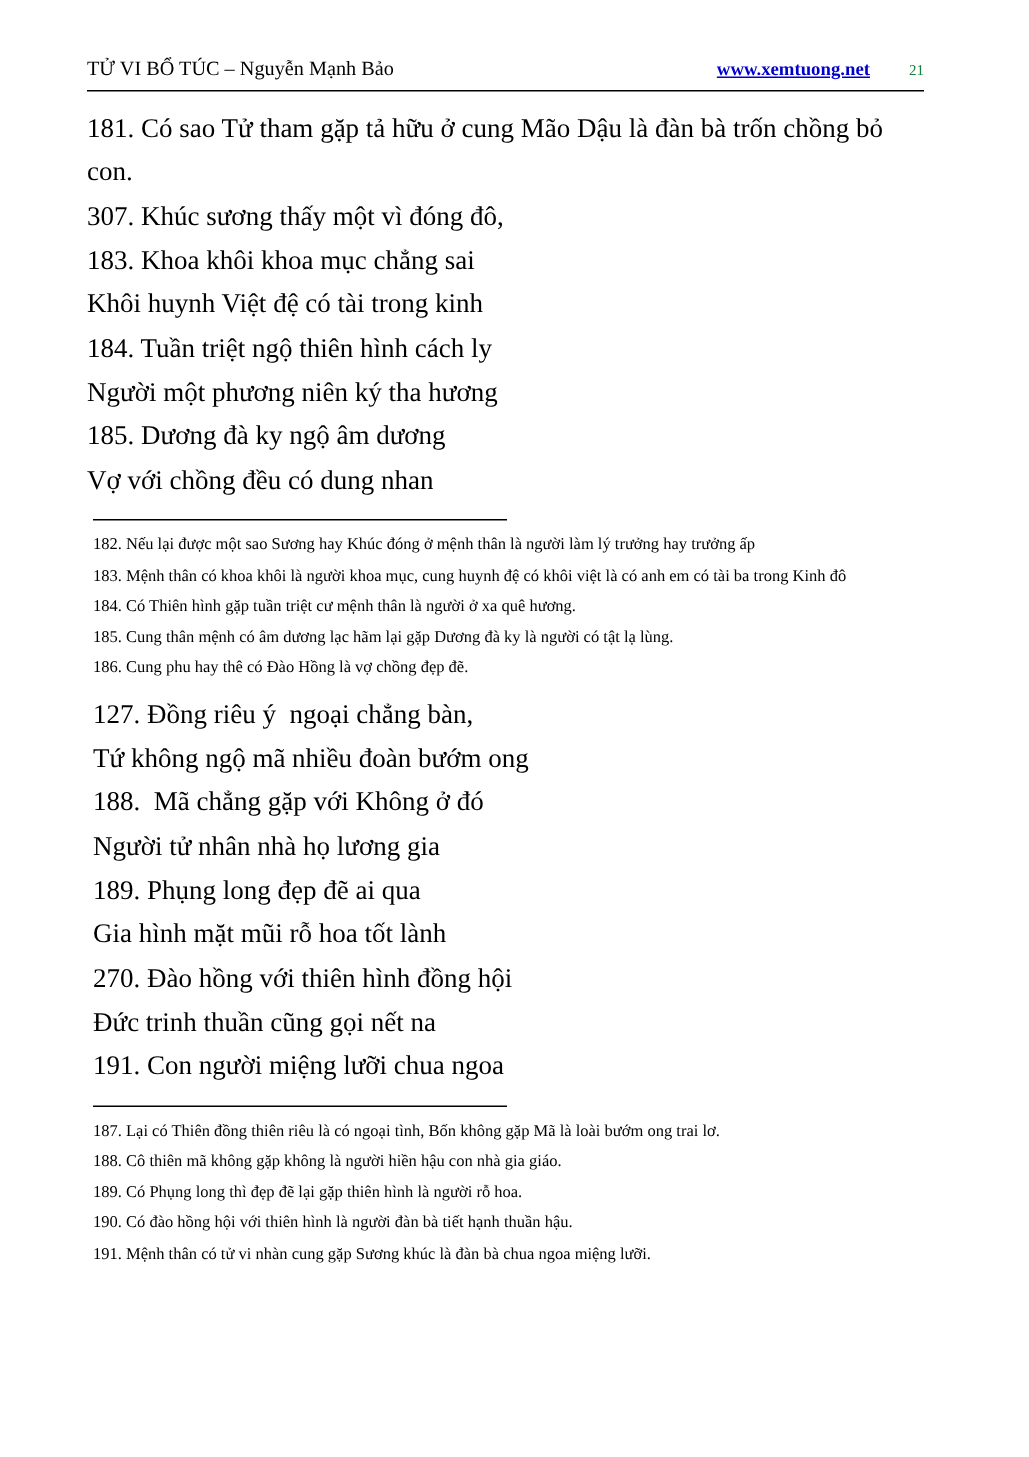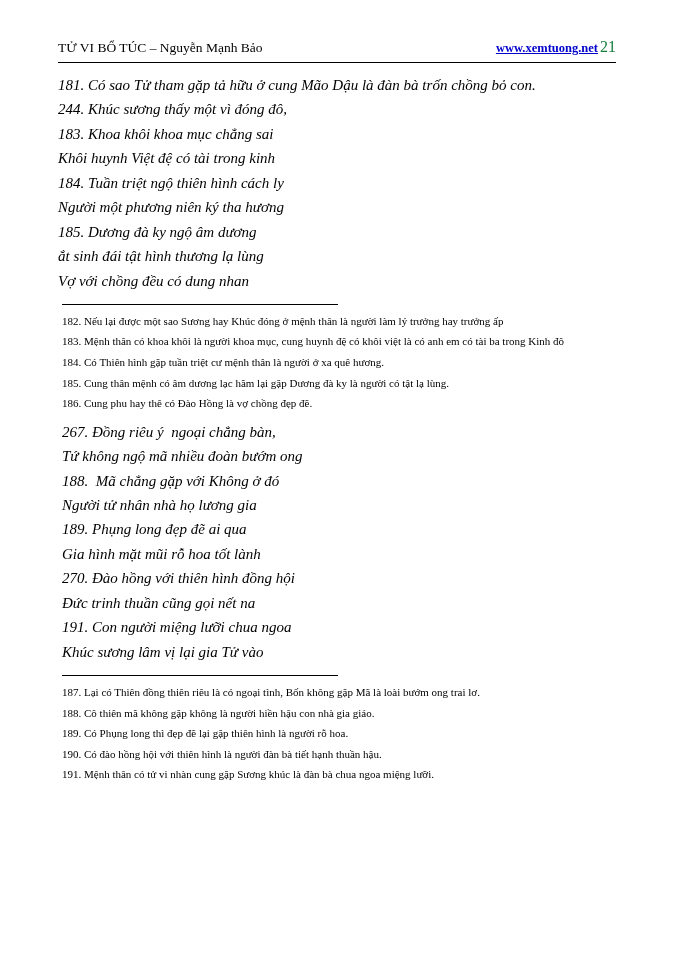--- a/index.html
+++ b/index.html
@@ -31,43 +31,42 @@
   }
   .header-left {
     font-family: "Liberation Serif", serif;
     font-size: 13.5px;
     color: #000;
     white-space: nowrap;
   }
   .header-right {
     display: flex;
     align-items: baseline;
-    gap: 2px;
+    gap: 26px;
   }
   .site-link {
     color: #0000cc;
     font-family: "Liberation Serif", serif;
     font-weight: bold;
     font-size: 12.5px;
     text-decoration: underline;
     white-space: nowrap;
   }
   .page-number {
-    font-size: 16px;
+    font-size: 10px;
     color: #15803d;
   }
   .header-rule {
     border: 0;
     border-top: 1px solid #000;
     margin: 2px 0 10px 0;
   }
   .verse-block {
-    font-size: 15px;
+    font-size: 18px;
     line-height: 1.63;
-    font-style: italic;
   }
   .verse-line {
     white-space: pre-wrap;
   }
   .short-rule {
     border: 0;
     border-top: 1px solid #000;
     width: 276px;
     margin: 11px 0 8px 4px;
   }
@@ -91,53 +90,51 @@
     <div class="header-left">TỬ VI BỔ TÚC – Nguyễn Mạnh Bảo</div>
     <div class="header-right">
       <a class="site-link" href="#" style="color: rgb(0, 0, 204);">www.xemtuong.net</a>
       <span class="page-number">21</span>
     </div>
   </div>
   <hr class="header-rule">
 
   <div class="verse-block">
     <div class="verse-line">181. Có sao Tử tham gặp tả hữu ở cung Mão Dậu là đàn bà trốn chồng bỏ con.</div>
-    <div class="verse-line">244. Khúc sương thấy một vì đóng đô,</div>
+    <div class="verse-line">307. Khúc sương thấy một vì đóng đô,</div>
     <div class="verse-line">183. Khoa khôi khoa mục chẳng sai</div>
     <div class="verse-line">Khôi huynh Việt đệ có tài trong kinh</div>
     <div class="verse-line">184. Tuần triệt ngộ thiên hình cách ly</div>
     <div class="verse-line">Người một phương niên ký tha hương</div>
     <div class="verse-line">185. Dương đà ky ngộ âm dương</div>
-    <div class="verse-line">ắt sinh đái tật hình thương lạ lùng</div>
     <div class="verse-line">Vợ với chồng đều có dung nhan</div>
   </div>
 
   <hr class="short-rule">
 
   <div class="commentary indent">
     <p>182. Nếu lại được một sao Sương hay Khúc đóng ở mệnh thân là người làm lý trưởng hay trưởng ấp</p>
     <p>183. Mệnh thân có khoa khôi là người khoa mục, cung huynh đệ có khôi việt là có anh em có tài ba trong Kinh đô</p>
     <p>184. Có Thiên hình gặp tuần triệt  cư mệnh thân là người ở xa quê hương.</p>
     <p>185. Cung thân mệnh có âm dương lạc  hãm lại gặp Dương đà ky là người có tật lạ lùng.</p>
     <p>186. Cung phu hay thê có Đào Hồng là vợ chồng đẹp đẽ.</p>
   </div>
 
   <div class="gap-small"></div>
 
   <div class="verse-block indent">
-    <div class="verse-line">267. Đồng riêu ý  ngoại chẳng bàn,</div>
+    <div class="verse-line">127. Đồng riêu ý  ngoại chẳng bàn,</div>
     <div class="verse-line">Tứ không ngộ mã nhiều đoàn bướm ong</div>
     <div class="verse-line">188.  Mã chẳng gặp với Không ở đó</div>
     <div class="verse-line">Người tử nhân nhà họ lương gia</div>
     <div class="verse-line">189. Phụng long đẹp đẽ ai qua</div>
     <div class="verse-line">Gia hình mặt mũi rỗ hoa tốt lành</div>
     <div class="verse-line">270. Đào hồng với thiên hình đồng hội</div>
     <div class="verse-line">Đức trinh thuần cũng gọi nết na</div>
     <div class="verse-line">191. Con người miệng lưỡi chua ngoa</div>
-    <div class="verse-line">Khúc sương lâm vị lại gia Tử vào</div>
   </div>
 
   <hr class="short-rule">
 
   <div class="commentary indent">
     <p>187. Lại có Thiên đồng thiên riêu là có ngoại tình, Bốn không gặp Mã là loài bướm ong trai lơ.</p>
     <p>188. Cô thiên mã không gặp không là người hiền hậu con nhà gia giáo.</p>
     <p>189. Có Phụng long thì đẹp đẽ lại gặp thiên hình là người rỗ hoa.</p>
     <p>190. Có đào hồng hội với thiên hình là người đàn bà tiết hạnh thuần hậu.</p>
     <p>191. Mệnh thân có tử vi nhàn cung gặp Sương khúc là đàn bà chua ngoa miệng lưỡi.</p>

